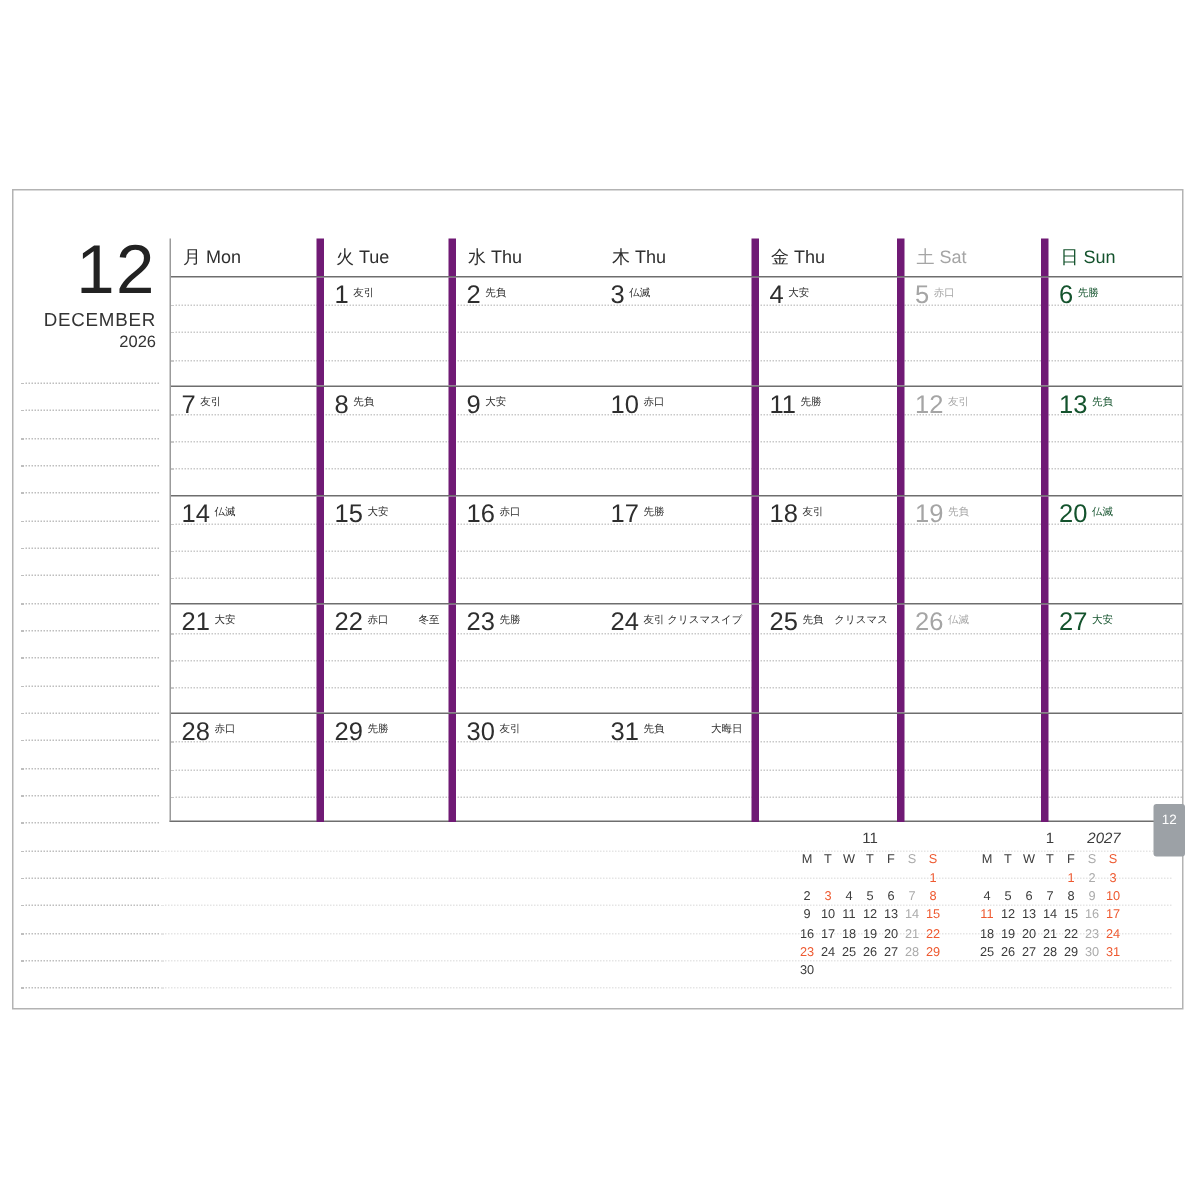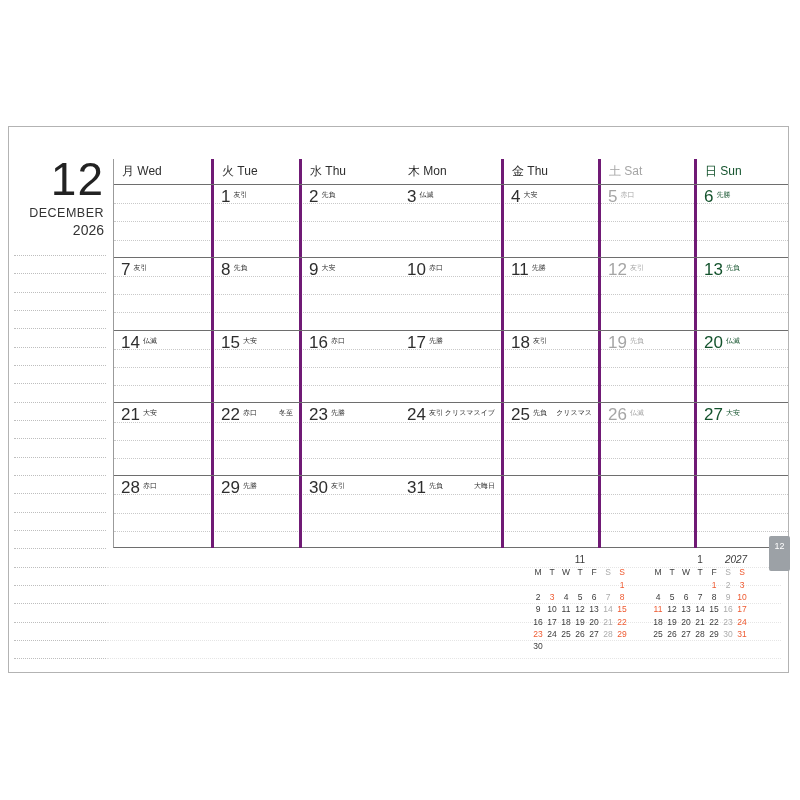--- a/index.html
+++ b/index.html
@@ -7,38 +7,38 @@
   body { font-family:"Liberation Sans","DejaVu Sans",sans-serif; color:#2e2e2e; }
   #canvas { position:relative; width:800px; height:800px; background:#fff; overflow:hidden; }
 
   .page-border { position:absolute; left:8px; top:126px; width:781px; height:547px;
                  border:1px solid #b3b3b3; background:transparent; }
 
   
   .month-block { position:absolute; left:18px; top:156px; width:86px; text-align:right; }
   .month-num  { font-size:46px; line-height:1.0; font-weight:400; color:#222; letter-spacing:1px; }
   .month-name { font-size:12.5px; letter-spacing:0.5px; color:#333; margin-top:4px; }
-  .month-year { font-size:14px; color:#333; margin-top:2px; }
+  .month-year { font-size:11px; color:#333; margin-top:2px; }
 
   
   .mline { position:absolute; left:14px; width:92px; border-top:1px dotted #bebebe; height:0; }
   .fline { position:absolute; left:107px; width:674px; border-top:1px dotted #e5e5e5; height:0; }
 
   
   .watermark { position:absolute; left:150px; top:374px; width:470px; text-align:center;
                font-size:33px; letter-spacing:1px; color:#d8d8d8; z-index:1; white-space:nowrap; }
 
   
   #grid { position:absolute; left:113px; top:159px; width:675px; height:389px;
           border-left:1px solid #9b9b9b; border-bottom:1px solid #6e6e6e; z-index:2; }
   .grow { display:grid; grid-template-columns:97px 88px 101px 101px 97px 96px 95px; }
   .ghrow { height:25px; }
   .wrow  { height:72.8px; border-top:1px solid #6e6e6e; position:relative; }
   .gcell { position:relative; }
-  .bl { border-left:3px solid #701a75; }
+  .bl { border-left:5px solid #701a75; }
   .hcell { font-size:12px; line-height:24px; padding-left:8px; color:#2e2e2e; white-space:nowrap; }
   .rule { position:absolute; left:0; right:0; border-top:1px dotted #c9c9c9; height:0; }
 
   .dwrap { display:flex; align-items:flex-start; padding:3px 0 0 7px; }
   .num { font-size:17px; line-height:1.05; }
   .rk  { font-size:7px; margin-left:3px; margin-top:2px; white-space:nowrap; }
   .event { position:absolute; top:5px; right:6px; font-size:7px; color:#2e2e2e; white-space:nowrap; }
   .c-sat { color:#a5a5a5; }
   .c-sun { color:#14532d; }
 
@@ -97,24 +97,24 @@
       <div class="fline" style="top: 621.6px;"></div>
       <div class="mline" style="top: 639.9px;"></div>
       <div class="fline" style="top: 639.9px;"></div>
       <div class="mline" style="top: 658.3px;"></div>
       <div class="fline" style="top: 658.3px;"></div>
     </div>
 
 
   <div id="grid">
       <div class="grow ghrow">
-        <div class="gcell hcell">月 Wed</div>
+        <div class="gcell hcell">月 Mon</div>
         <div class="gcell hcell bl">火 Tue</div>
         <div class="gcell hcell bl">水 Thu</div>
-        <div class="gcell hcell">木 Mon</div>
+        <div class="gcell hcell">木 Thu</div>
         <div class="gcell hcell bl">金 Thu</div>
         <div class="gcell hcell bl c-sat">土 Sat</div>
         <div class="gcell hcell bl c-sun">日 Sun</div>
       </div>
       <div class="grow wrow">
         <div class="rule" style="top: 18.2px;"></div>
         <div class="rule" style="top: 36.4px;"></div>
         <div class="rule" style="top: 54.6px;"></div>
         <div class="gcell"></div>
         <div class="gcell bl">

